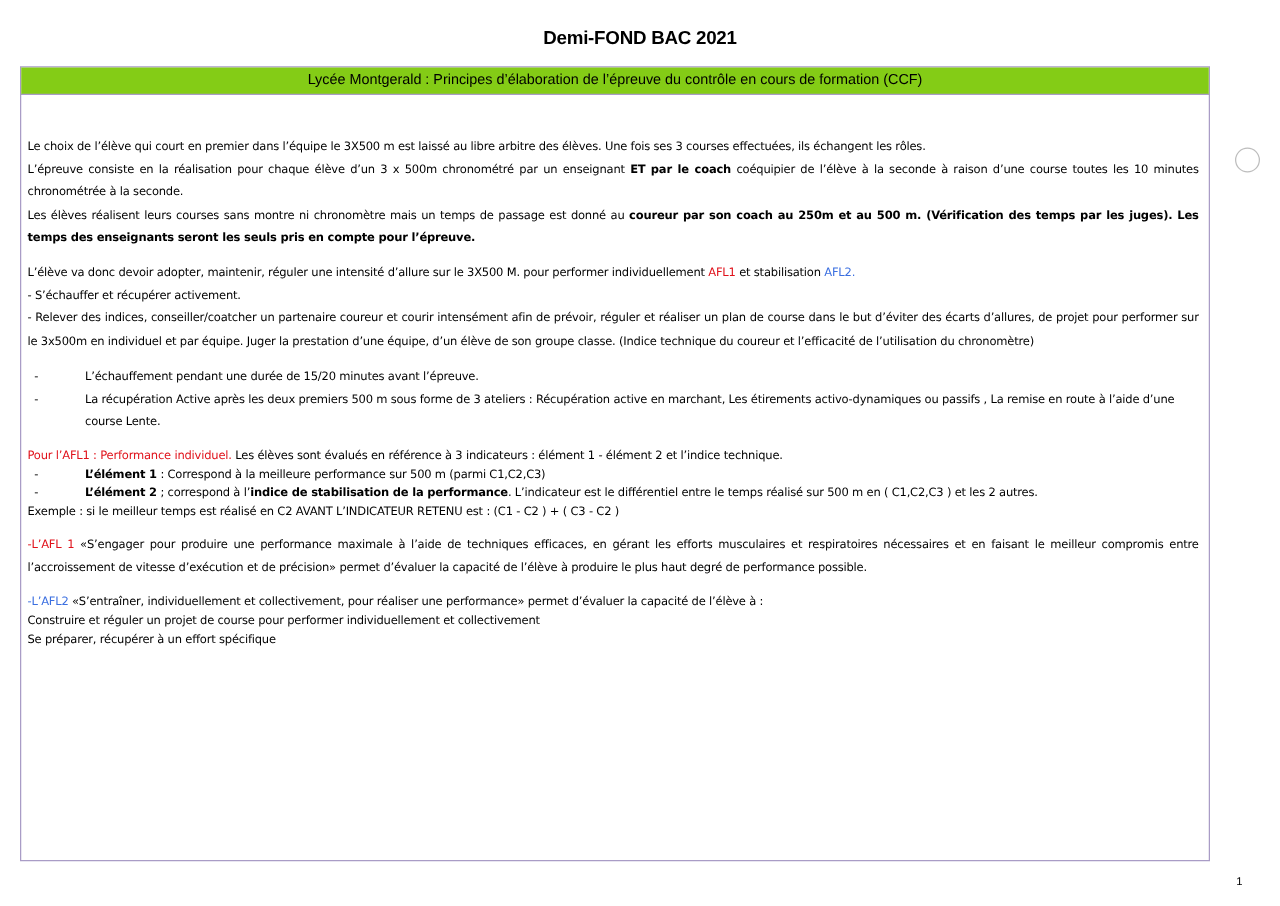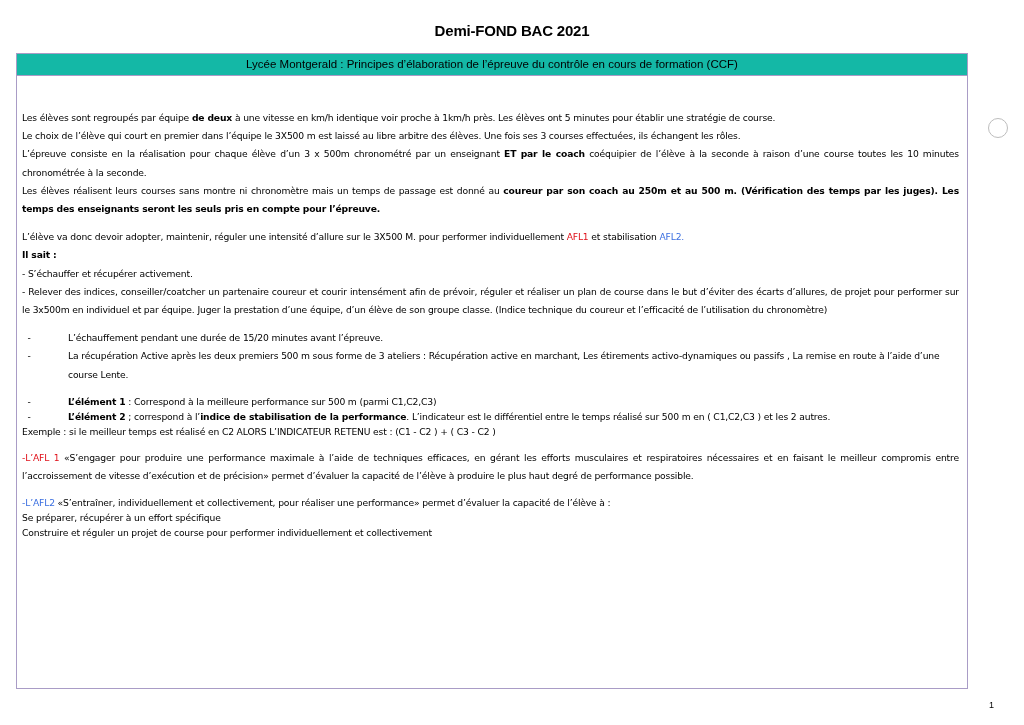--- a/index.html
+++ b/index.html
@@ -1,19 +1,19 @@
 <!DOCTYPE html>
 <html><head>
 <meta charset="utf-8">
 <style>
   html, body { margin:0; padding:0; background:#ffffff; }
   body { width:1024px; height:725px; position:relative; overflow:hidden; font-family:"DejaVu Sans", sans-serif; color:#000; }
   .doc-title { position:absolute; top:22px; left:0; width:1024px; text-align:center; font-family:"Liberation Sans", sans-serif; font-weight:bold; font-size:15px; letter-spacing:-0.2px; }
   .frame { position:absolute; left:16px; top:53px; width:950px; height:634px; border:1px solid #a99cc6; }
-  .header-band { height:21px; background:#14b8a6; border-bottom:1px solid #a99cc6; text-align:center; font-family:"Liberation Sans", sans-serif; font-size:11.5px; line-height:21px; }
+  .header-band { height:21px; background:#84cc16; border-bottom:1px solid #a99cc6; text-align:center; font-family:"Liberation Sans", sans-serif; font-size:11.5px; line-height:21px; }
   .body-text { position:absolute; left:5px; right:8px; top:55px; font-size:9.2px; line-height:18.2px; letter-spacing:-0.15px; }
   .body-text p { margin:0; }
   .b { font-weight:bold; }
   .u { }
   .red { color:#e0111a; }
   .blue { color:#3b6fe0; }
   .bullet { padding-left:22px; position:relative; }
   .bullet .dash { position:absolute; left:0; width:14px; text-align:center; }
   .bullet .inner { padding-left:24px; }
   .gap-s { height:10px; }
@@ -26,69 +26,68 @@
 <body>
 
 <div class="doc-title">Demi-FOND  BAC 2021</div>
 
 <div class="circle"></div>
 
 <div class="frame">
   <div class="header-band">Lycée Montgerald  : Principes d’élaboration de l’épreuve du contrôle en cours de formation (CCF)</div>
 
   <div class="body-text">
-    <p><span>Les élèves sont regroupés par équipe </span><span class="b">de deux</span><span> à une vitesse en km/h identique voir proche à 1km/h près. Les élèves ont 5 minutes pour établir une stratégie de course.</span></p>
 
 
     <p>Le choix de l’élève qui court en premier dans l’équipe le 3X500 m est laissé au libre arbitre des  élèves.  Une fois ses 3 courses effectuées, ils échangent les rôles.</p>
 
     <p class="justify"><span>L’épreuve consiste en la réalisation pour chaque élève d’un 3 x 500m chronométré par un enseignant  </span><span class="b">ET</span><span> </span><span class="b u">par le coach</span><span> coéquipier de l’élève à la seconde à raison d’une course toutes les 10 minutes chronométrée à la seconde.</span></p>
 
     <p class="justify"><span>Les élèves réalisent leurs courses sans montre ni chronomètre mais un temps de passage est donné  au </span><span class="b">coureur par son coach au 250m et au 500 m. (Vérification des temps par les juges).  Les temps des enseignants seront les seuls pris en compte  pour l’épreuve.</span></p>
 
     <div class="gap-s"></div>
 
     <p><span>L’élève va donc devoir adopter, maintenir, réguler une intensité d’allure sur le 3X500 M.  pour performer individuellement </span><span class="red">AFL1</span><span> et stabilisation </span><span class="blue">AFL2.</span></p>
 
-    <p class="b">Il sait :</p>
     <p>- S’échauffer et récupérer activement.</p>
     <p class="justify">- Relever des indices, conseiller/coatcher  un partenaire coureur et courir intensément afin de prévoir, réguler et réaliser un plan de course dans le but d’éviter des écarts d’allures, de projet pour performer sur le 3x500m en individuel et par équipe. Juger la prestation d’une équipe, d’un élève de son groupe classe. (Indice technique du coureur et l’efficacité de l’utilisation du chronomètre)</p>
 
     <div class="gap-s"></div>
 
     <div class="bullet">
         <span class="dash">-</span>
         <div class="inner">L’échauffement pendant une durée de 15/20 minutes avant l’épreuve.</div>
       </div>
     <div class="bullet">
         <span class="dash">-</span>
         <div class="inner">La récupération Active après les deux premiers 500 m  sous forme de 3 ateliers : Récupération active en marchant, Les étirements activo-dynamiques ou passifs , La remise en route à l’aide d’une course Lente.</div>
       </div>
 
     <div class="gap-s"></div>
 
     <div class="tight">
+      <p><span class="red">Pour l’AFL1 : Performance individuel.</span><span> Les élèves sont évalués en référence à 3 indicateurs : élément 1 - élément 2 et l’indice technique.</span></p>
       <div class="bullet">
           <span class="dash">-</span>
           <div class="inner"><span class="b">L’élément  1</span><span> : Correspond à la meilleure performance sur 500 m (parmi C1,C2,C3)</span></div>
         </div>
       <div class="bullet">
           <span class="dash">-</span>
           <div class="inner"><span class="b">L’élément  2</span><span> ; correspond à l’</span><span class="b">indice de stabilisation de la performance</span><span>. L’indicateur est le différentiel entre le temps réalisé sur 500 m  en ( C1,C2,C3 ) et les 2 autres.</span></div>
         </div>
-      <p>Exemple : si le meilleur temps est réalisé en C2 ALORS L’INDICATEUR RETENU est : (C1 - C2 ) + ( C3 - C2 )</p>
+      <p>Exemple : si le meilleur temps est réalisé en C2 AVANT L’INDICATEUR RETENU est : (C1 - C2 ) + ( C3 - C2 )</p>
     </div>
 
     <div class="gap-s"></div>
 
     <p class="justify"><span class="red">-L’AFL 1</span><span> «S’engager pour produire une performance maximale à l’aide de techniques efficaces, en gérant les efforts musculaires et respiratoires nécessaires et en faisant le meilleur compromis entre l’accroissement de vitesse d’exécution et de précision» permet d’évaluer la capacité de l’élève à produire le plus haut degré de performance possible.</span></p>
 
     <div class="gap-s"></div>
 
     <div class="tight">
       <p><span class="blue">-L’AFL2</span><span>  «S’entraîner, individuellement et collectivement, pour réaliser une performance» permet d’évaluer la capacité de l’élève à  :</span></p>
+      <p>Construire et réguler un projet de course pour performer individuellement et collectivement</p>
       <p>Se préparer, récupérer à un effort spécifique</p>
-      <p>Construire et réguler un projet de course pour performer individuellement et collectivement</p>
     </div>
   </div>
 </div>
 
 <div class="page-num">1</div>
 
 </body></html>

